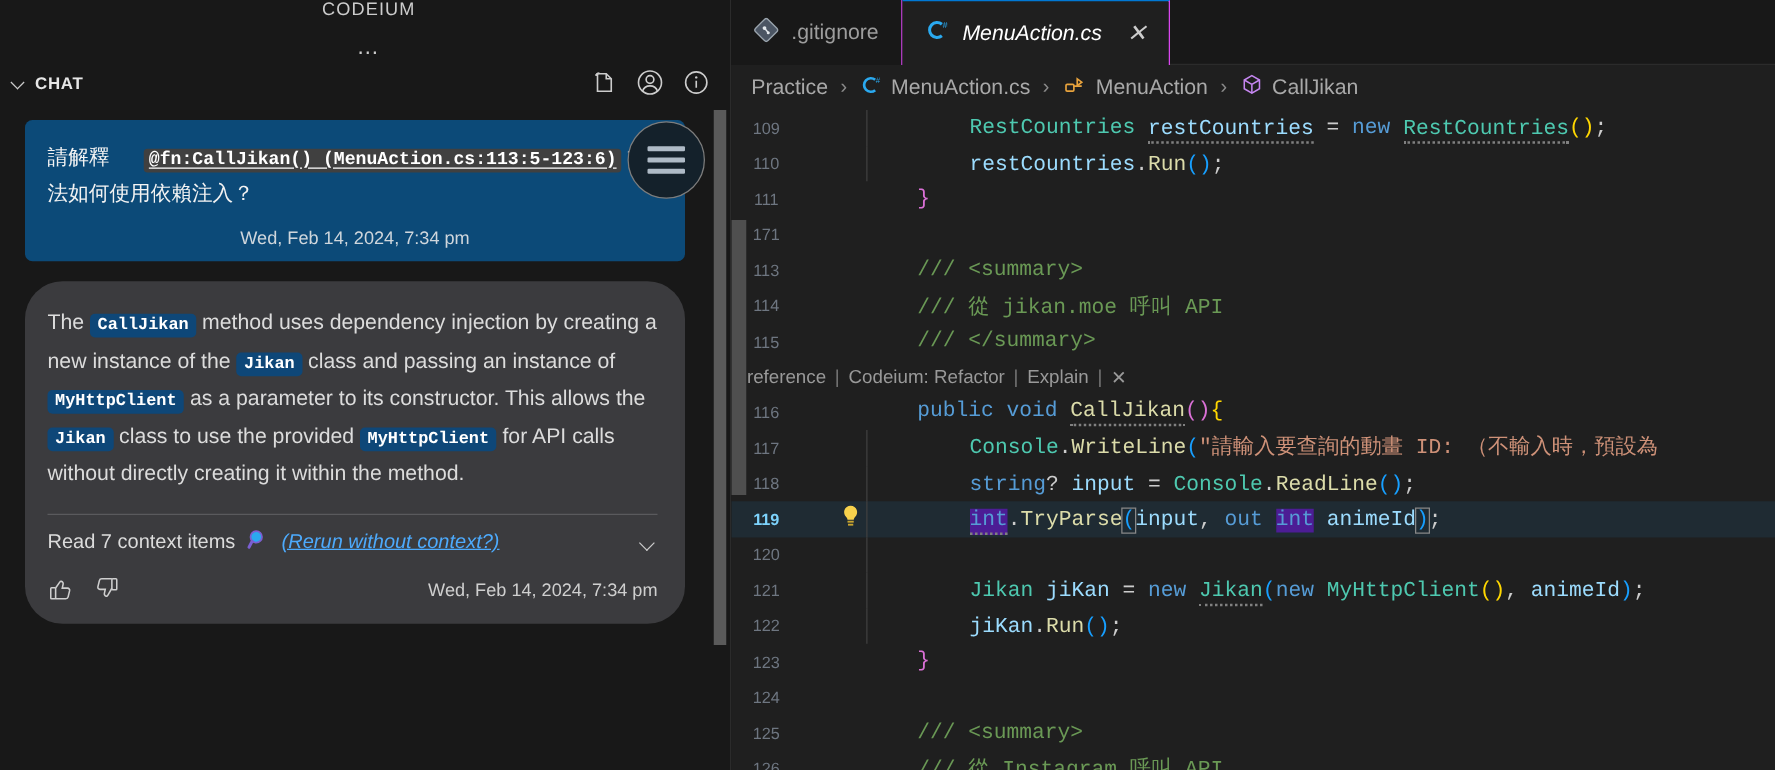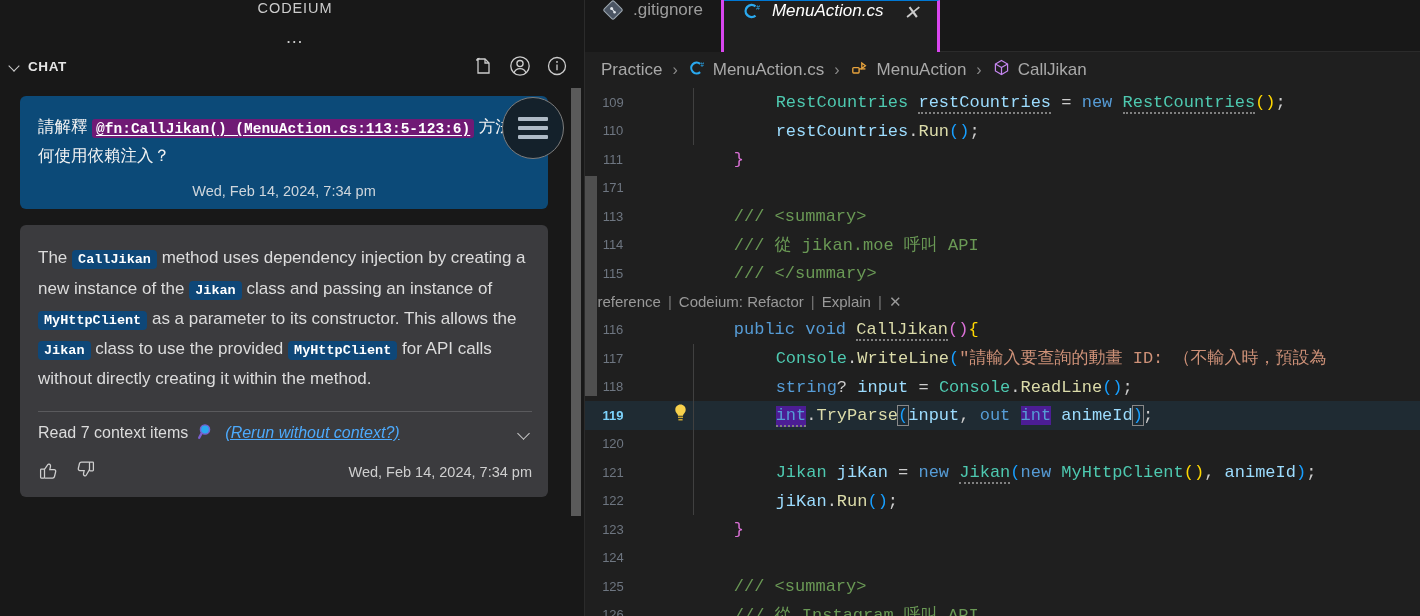--- a/index.html
+++ b/index.html
@@ -46,28 +46,29 @@
   .chat-area {
     position:absolute; top:86px; left:0; right:0; bottom:0;
     padding:10px 36px 0 20px; overflow:hidden;
   }
   .bubble { border-radius:6px; margin-bottom:16px; }
   .bubble-user {
     background:#0c4a78; padding:16px 18px 10px 18px;
     position:relative; max-width:530px;
   }
   .bubble-ai {
-    background:#3b3b3e; padding:18px 16px 12px 18px; max-width:530px;
+    background:#3b3b3e; padding:18px 22px 12px 18px; max-width:530px;border-radius:30px;
   }
   .msg-text { color:#f3f3f3; font-size:16.5px; line-height:1.72; }
   .code-ref {
     font-family:"Liberation Mono", monospace; font-size:14.5px; font-weight:bold;
-    background:#701a75; color:#ffffff; border-radius:3px;
+    background:#404040; color:#ffffff; border-radius:3px;
     padding:1.5px 4px; text-decoration:underline; text-underline-offset:2.5px;
     white-space:nowrap;
+    margin-left:23px;
   }
   .ts { color:#cfd6dc; font-size:14.5px; text-align:center; margin-top:14px; }
   .ts-ai { color:#cfcfcf; }
 
   .ai-text { color:#dcdcdc; font-size:17px; line-height:1.78; }
   .chip {
     font-family:"Liberation Mono", monospace; font-size:13.5px; font-weight:bold;
     background:#0e4778; color:#ffffff; border-radius:4px;
     padding:2px 6px; white-space:nowrap;
   }
@@ -98,23 +99,23 @@
 
   .sb-scrollbar {
     position:absolute; right:3px; top:88px; width:10px; height:428px;
     background:#5a5a5a; border-radius:0; cursor:pointer;
   }
 
   
   .editor { flex:1 1 auto; height:616px; background:#1f1f1f; position:relative; overflow:hidden; }
   .tabs { height:52px; background:#181818; display:flex; align-items:stretch; }
   .tab {
-    display:flex; align-items:flex-start; gap:10px; padding:0 18px;
+    display:flex; align-items:center; gap:10px; padding:0 18px;
     font-size:17px; color:#9d9d9d; cursor:pointer; position:relative;
-    background:#181818; border-right:3px solid #d946ef;
+    background:#181818; border-right:1px solid #d946ef;
   }
   .tab.active {
     background:#1f1f1f; color:#ffffff; font-style:italic;
     border-top:1.5px solid #0078d4;
   }
   .tab .close { font-size:19px; color:#cccccc; margin-left:10px; }
   .tabs-filler { flex:1; background:#181818; border-bottom:1px solid #2b2b2b; }
 
   .breadcrumb {
     height:36px; display:flex; align-items:center; gap:8px; padding:0 16px;

